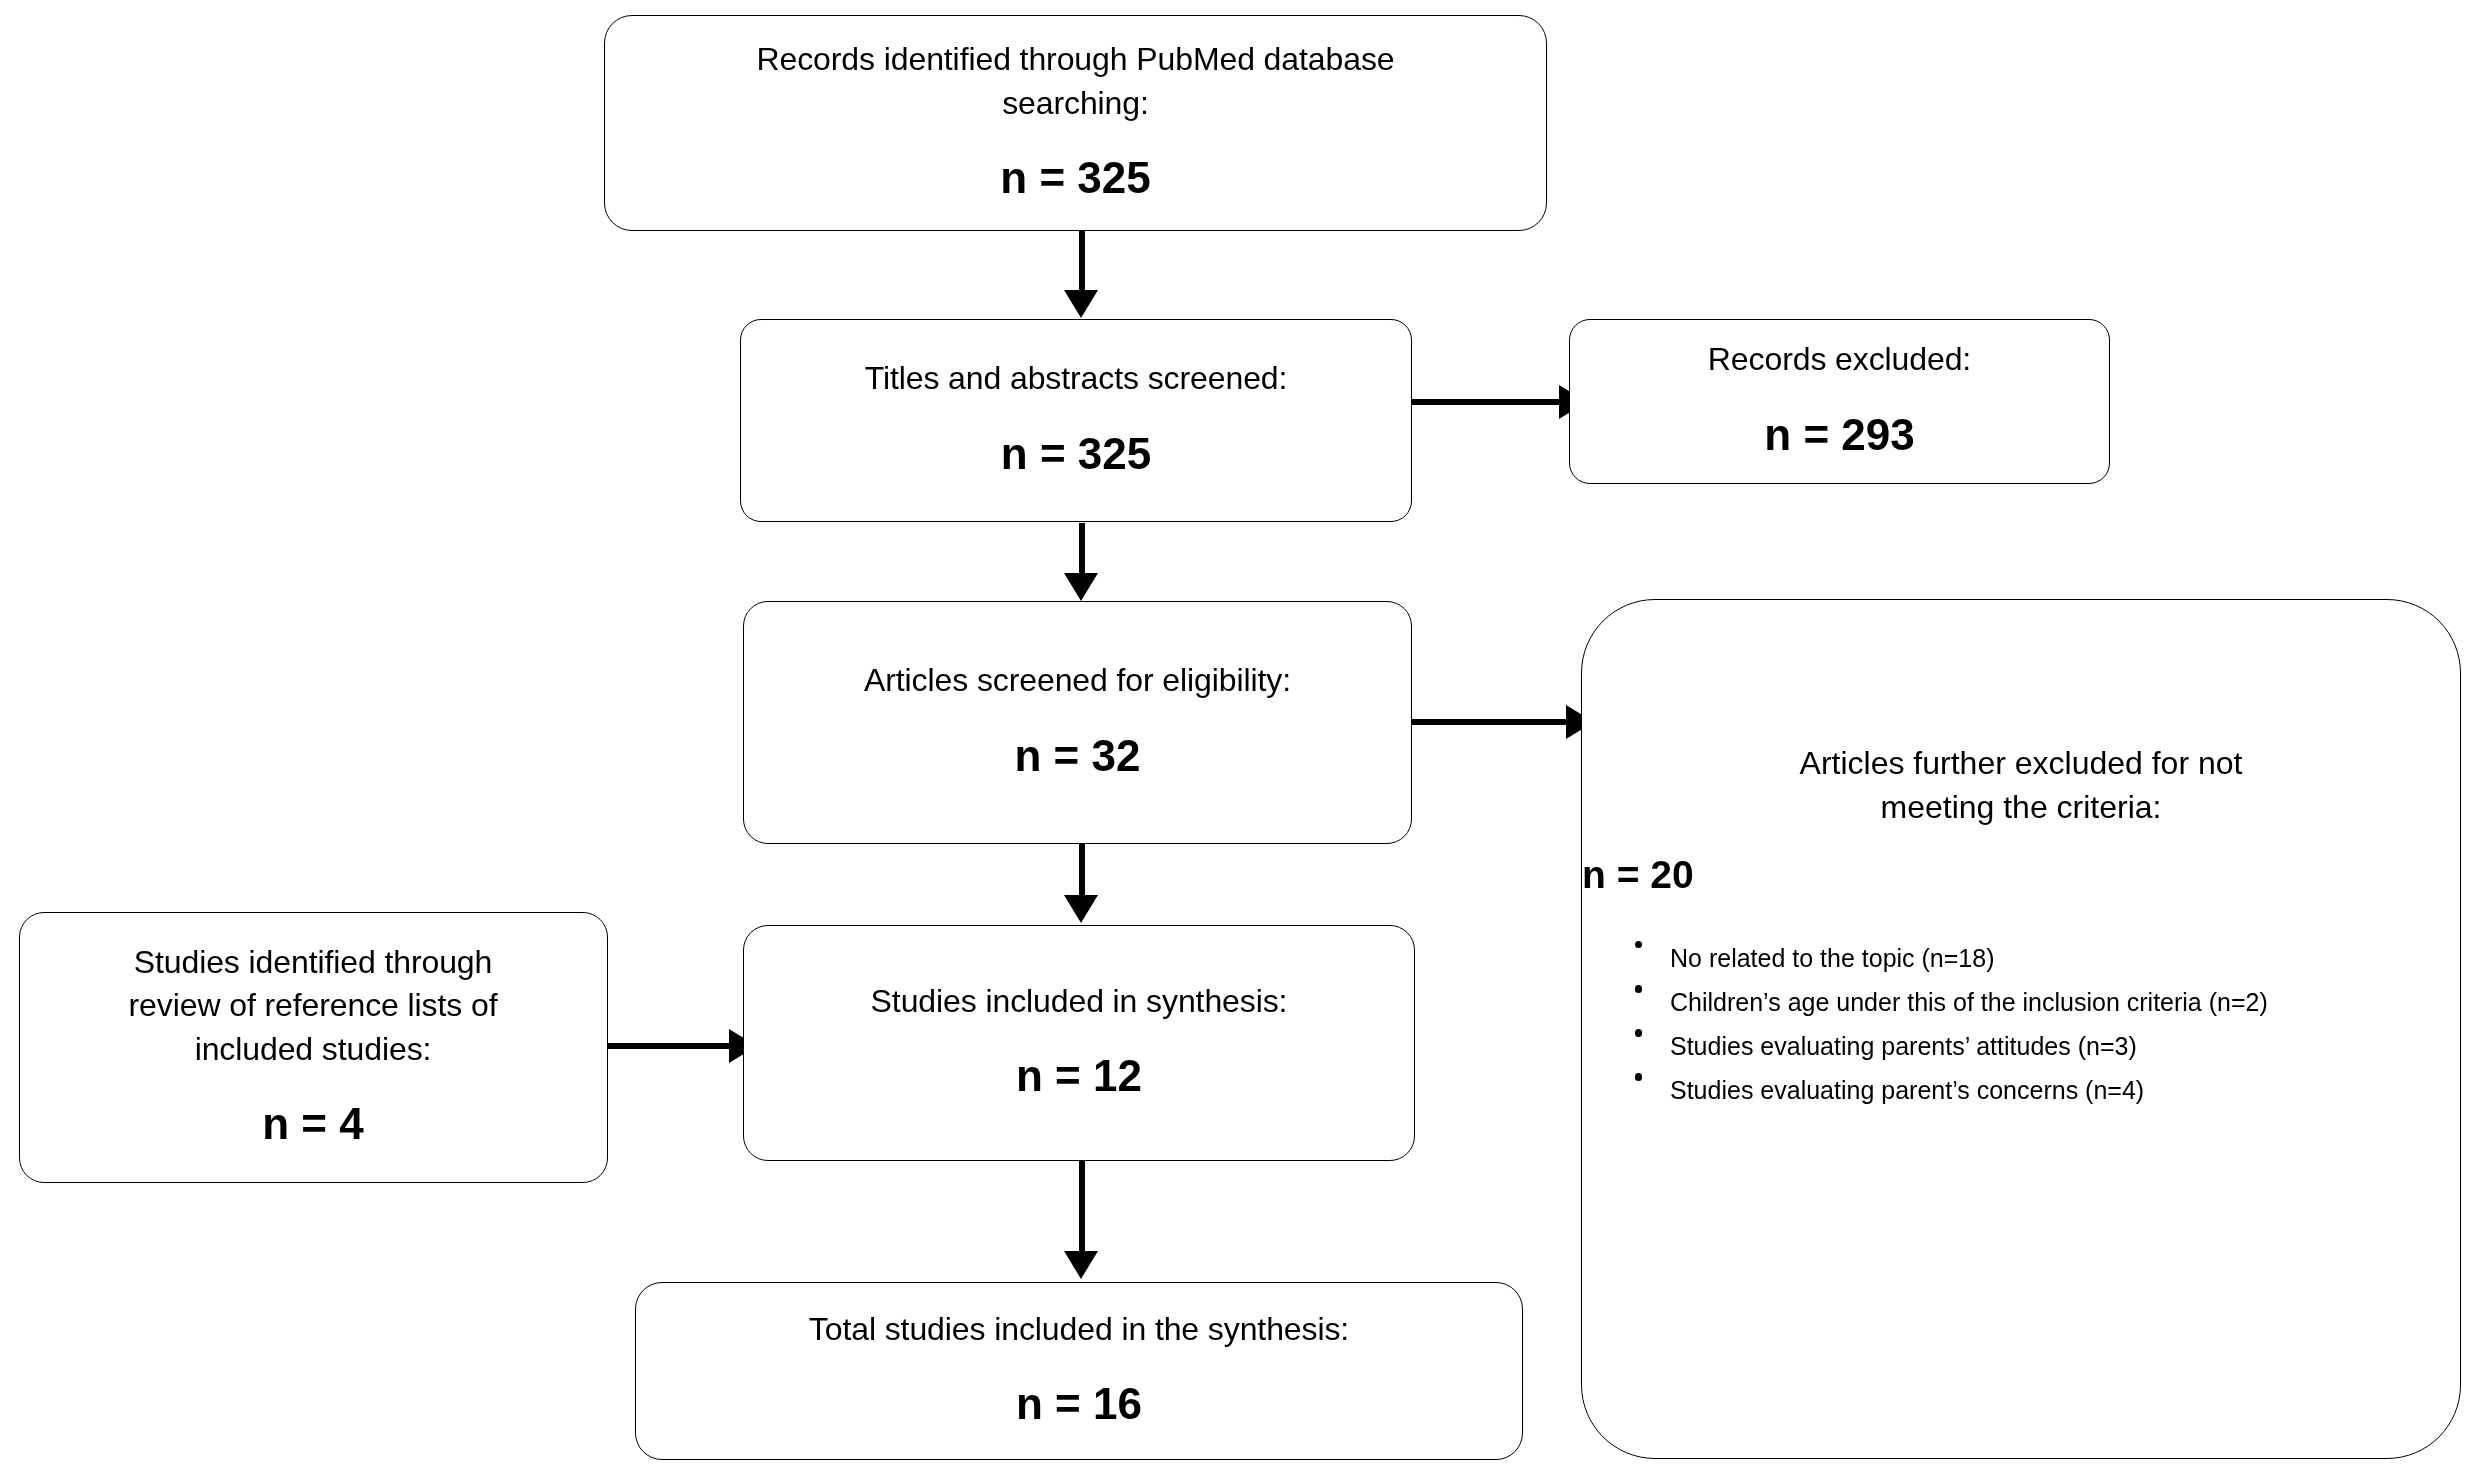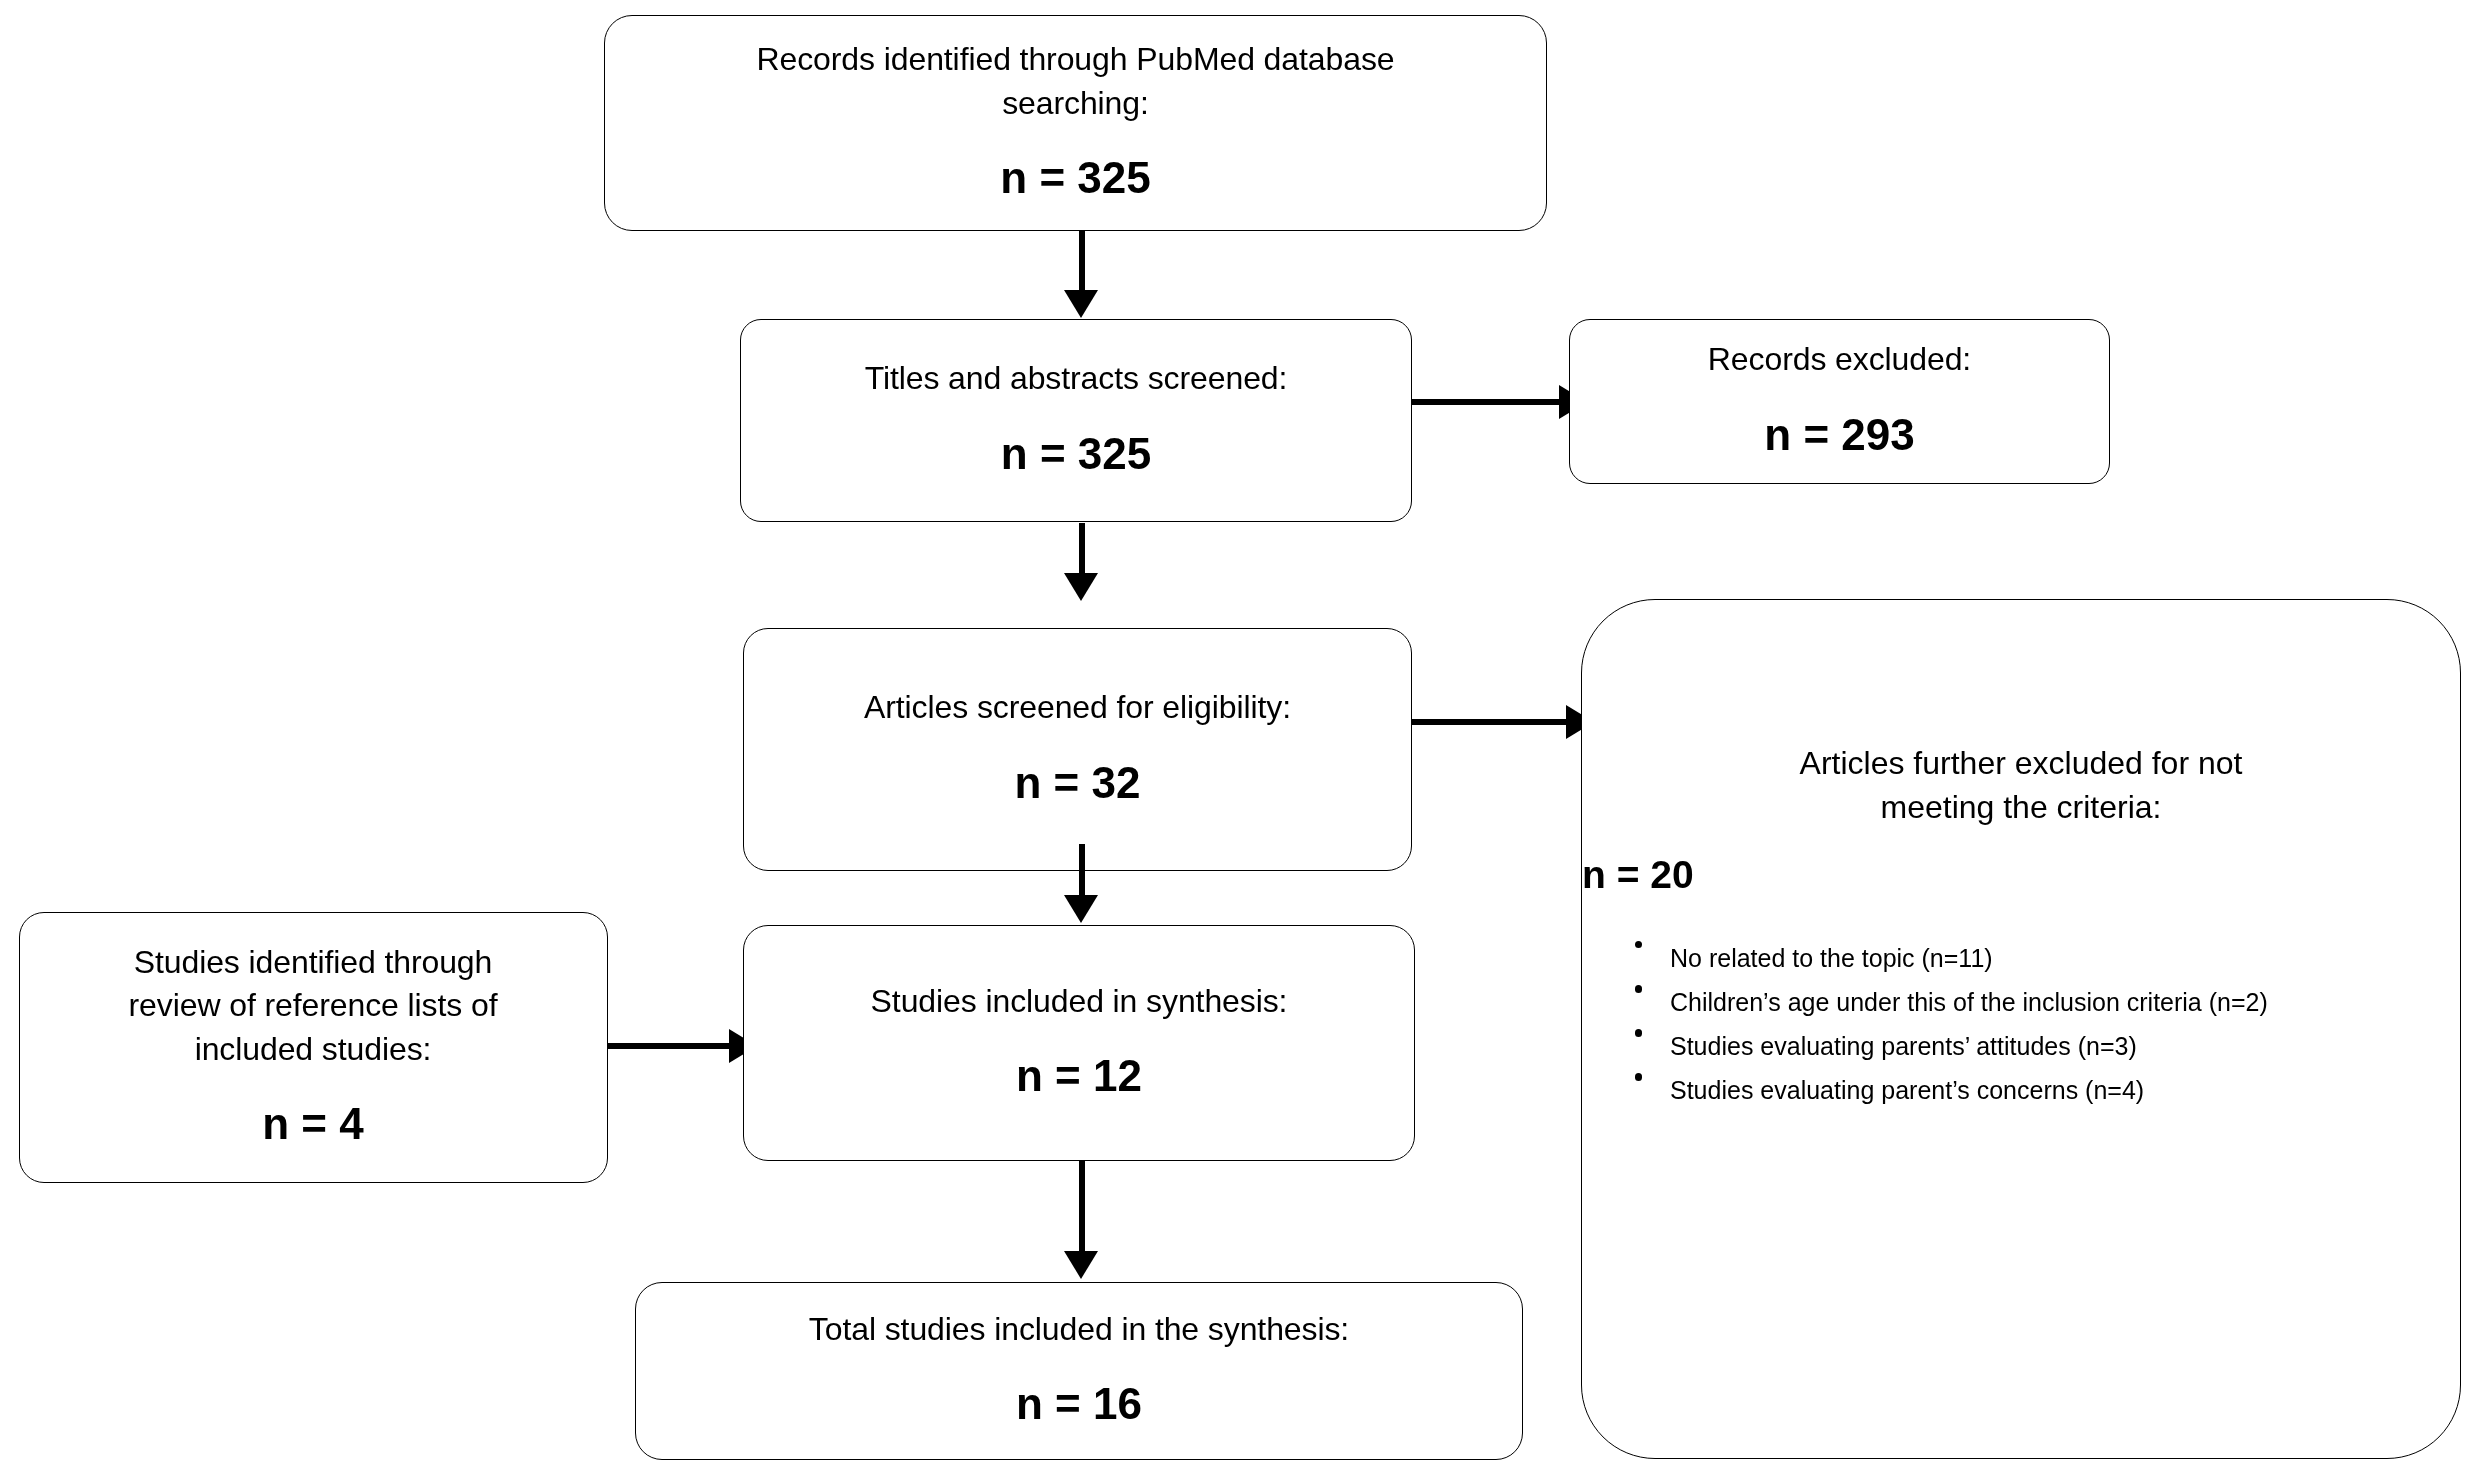--- a/index.html
+++ b/index.html
@@ -40,21 +40,21 @@
   .box .nval {
     font-size: 44px;
     font-weight: bold;
     margin-top: 10px;
   }
 
   
   #box-identified   { left: 604px;  top: 15.4px;   width: 943px; height: 216px;  border-radius: 28px; }
   #box-screened     { left: 740px; top: 319px;  width: 672px; height: 203px;  border-radius: 21px; }
   #box-excluded     { left: 1569px; top: 319px;  width: 541px;  height: 165px;  border-radius: 21px; }
-  #box-eligibility  { left: 743px; top: 601px;  width: 669px; height: 243px;  border-radius: 25px; margin-top: 27px; }
+  #box-eligibility  { left: 743px; top: 601px;  width: 669px; height: 243px;  border-radius: 25px; }
   #box-refs         { left: 18.5px;   top: 912px; width: 589px;  height: 271px;  border-radius: 25px; align-items: center; }
   #box-synthesis    { left: 743px; top: 925px; width: 672px; height: 236px;  border-radius: 25px; }
   #box-total        { left: 635px; top: 1282px; width: 888px; height: 178px;  border-radius: 27px; }
 
   
   #box-further {
     position: absolute;
     left: 1581px;
     top: 599px;
     width: 880px;
@@ -173,21 +173,21 @@
   <div class="hline" style="left:1411px; top:719px; width:174px;"></div>
   <div class="arrow-right" style="left:1566px; top:705px;"></div>
 
   <div id="box-further">
     <div class="ttl">Articles further excluded for not
 meeting the criteria:</div>
     <div class="nval">n = 20</div>
     <ul id="further-list">
       <li>
         <span class="bullet"></span>
-        <span>No related to the topic (n=11)</span>
+        <span>No related to the topic (n=18)</span>
       </li>
       <li>
         <span class="bullet"></span>
         <span>Children’s age under this of the inclusion criteria (n=2)</span>
       </li>
       <li>
         <span class="bullet"></span>
         <span>Studies evaluating parents’ attitudes (n=3)</span>
       </li>
       <li>

